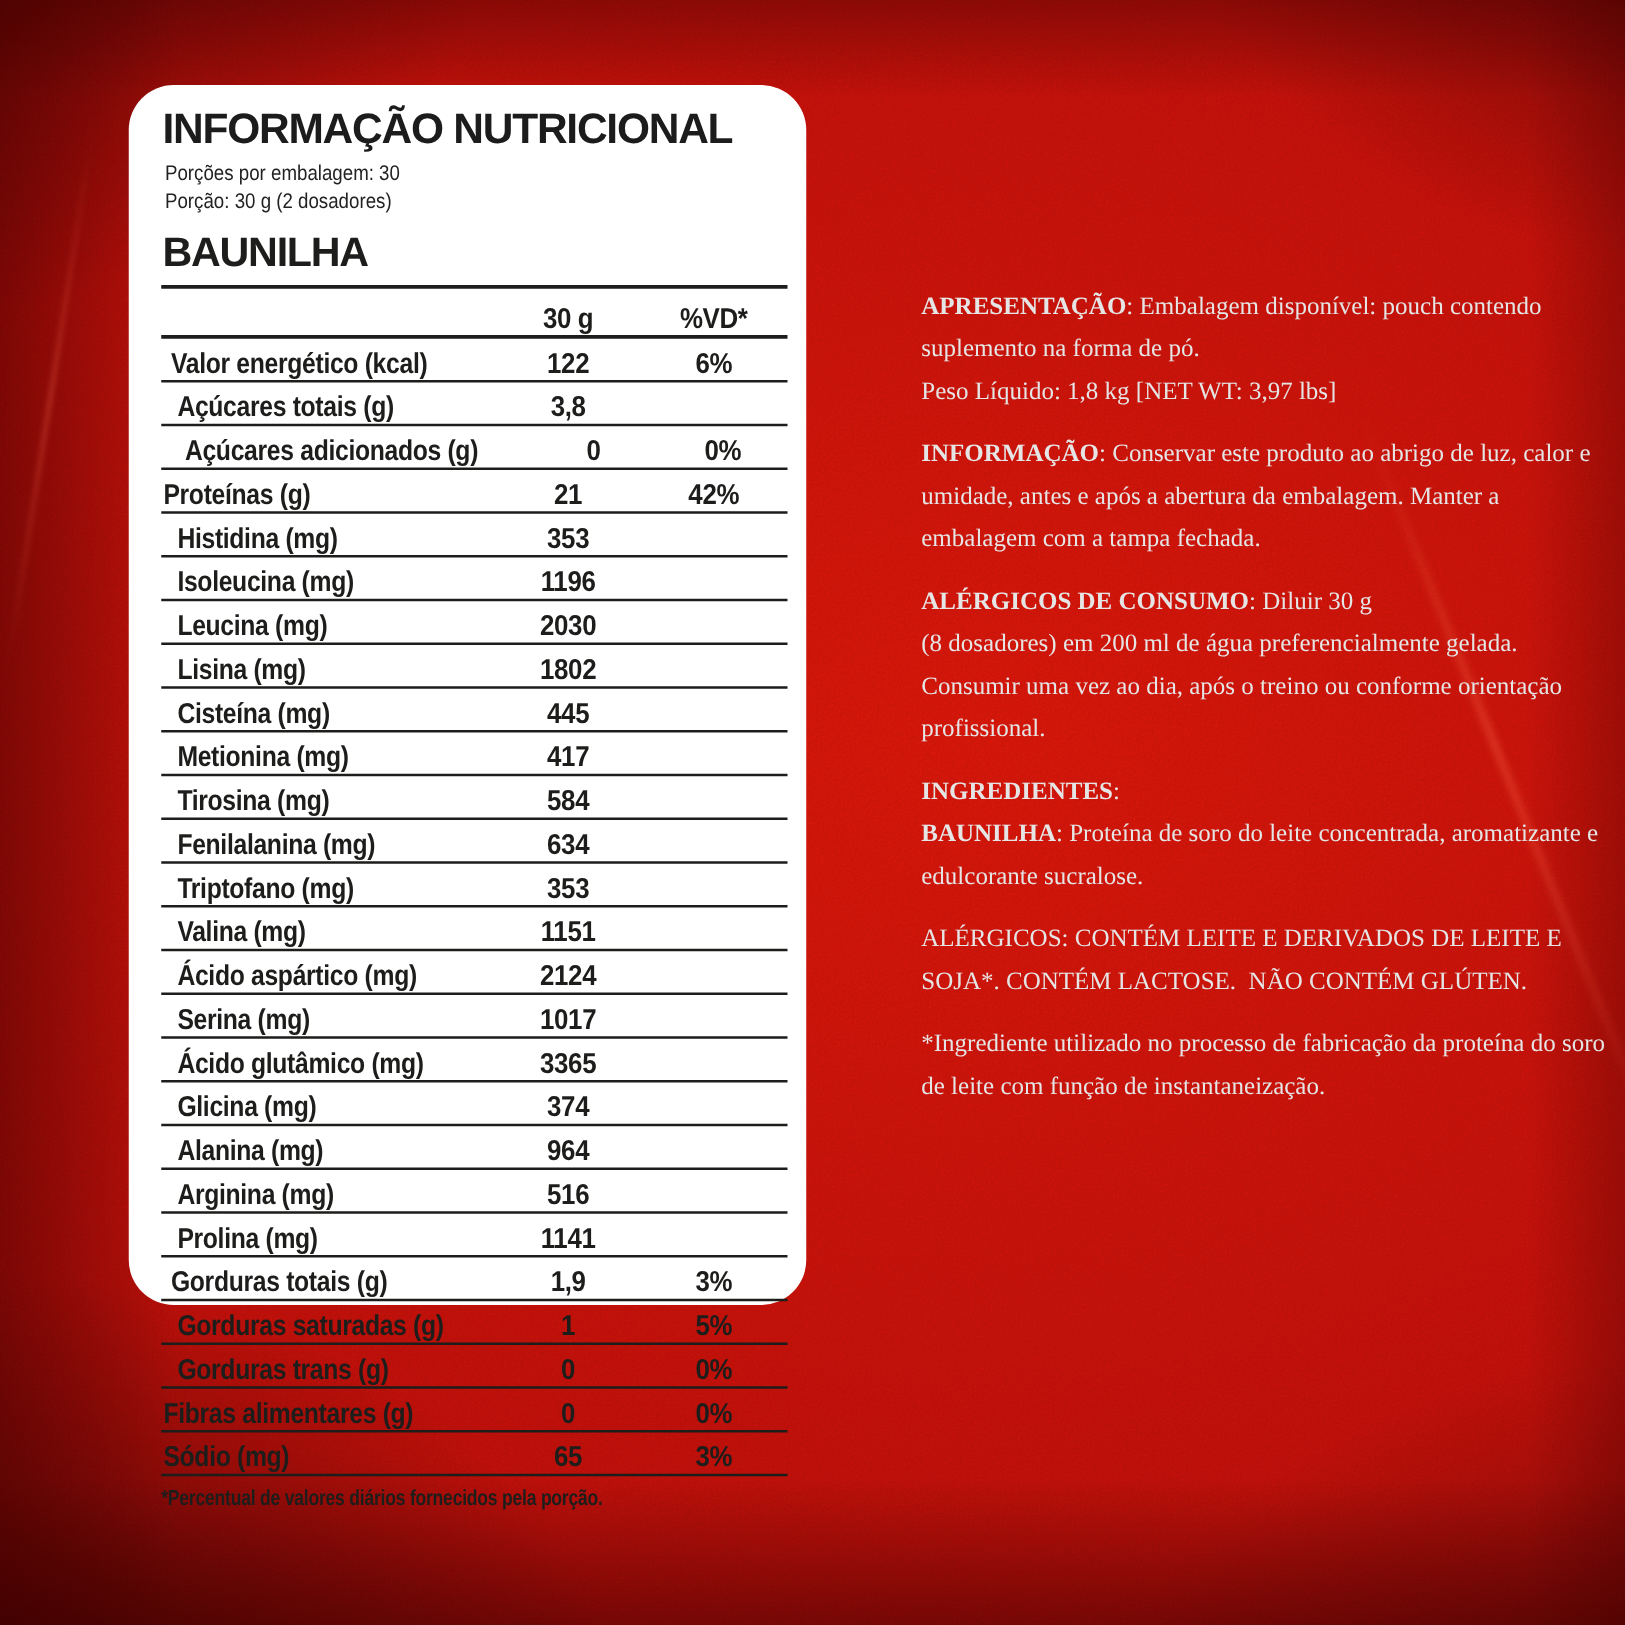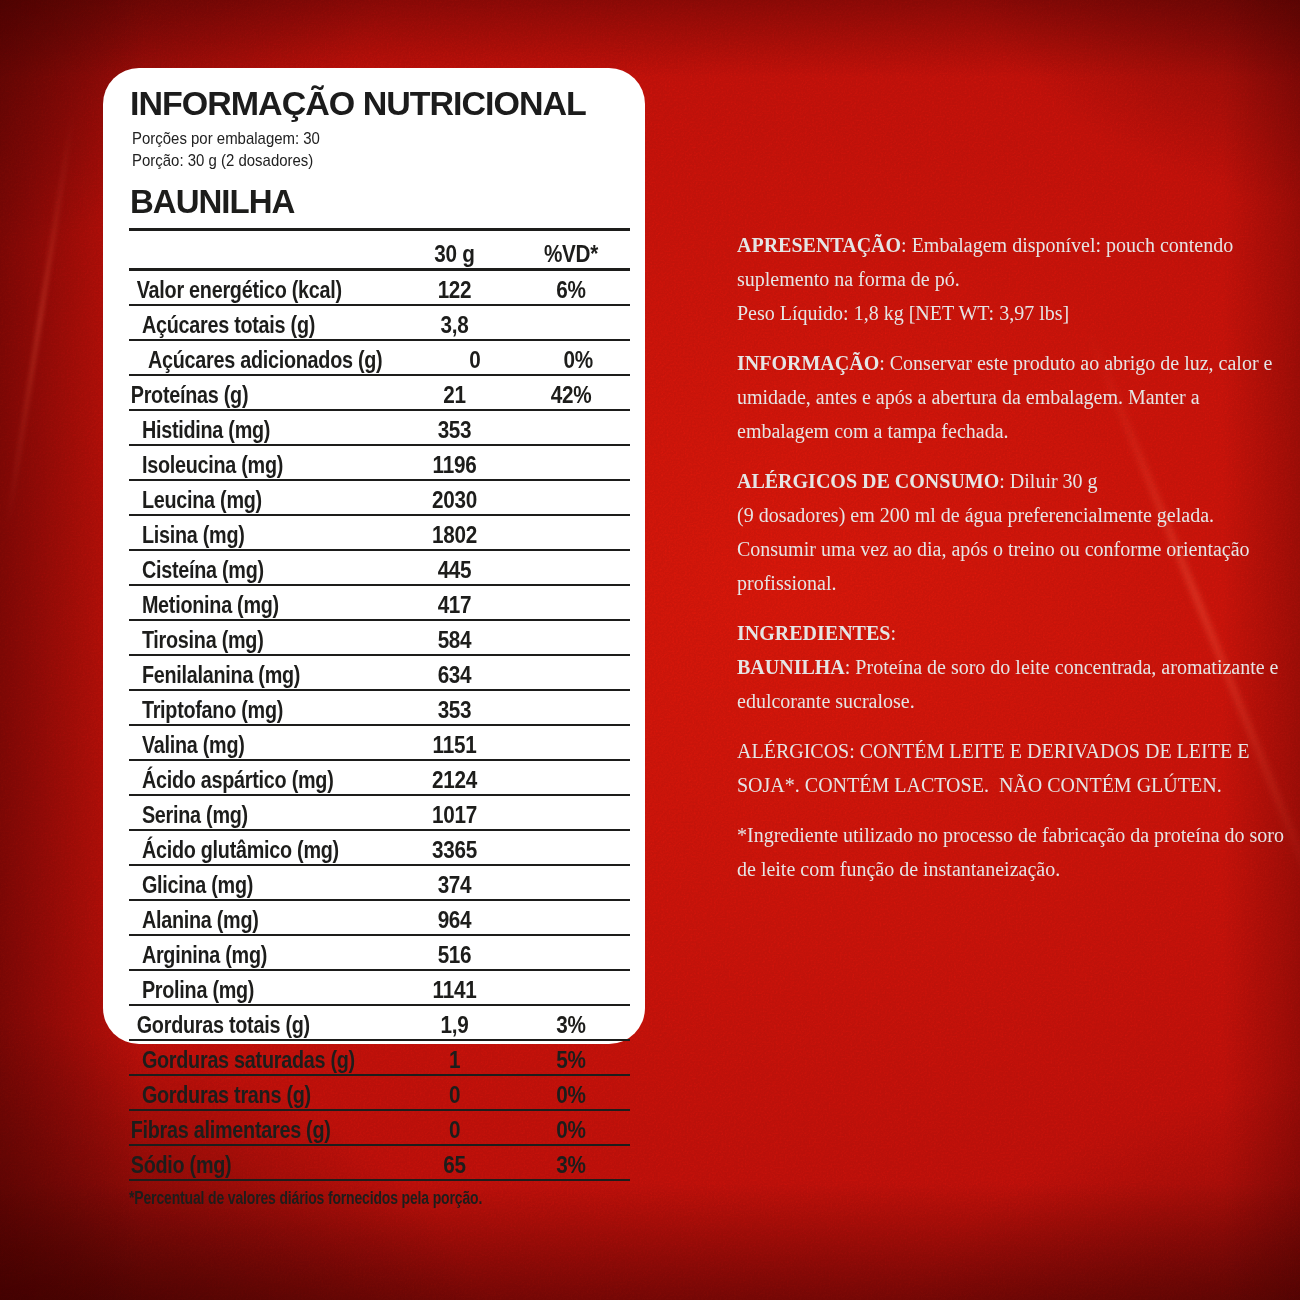--- a/index.html
+++ b/index.html
@@ -228,18 +228,18 @@
   </div>
 
   <div class="footnote">*Percentual de valores diários fornecidos pela porção.</div>
 </div>
 
 <div class="right-col" id="sections">
     <p class="rc-section"><span class="rc-bold">APRESENTAÇÃO</span><span>: Embalagem disponível: pouch contendo suplemento na forma de pó.
 Peso Líquido: 1,8 kg [NET WT: 3,97 lbs]</span></p>
     <p class="rc-section"><span class="rc-bold">INFORMAÇÃO</span><span>: Conservar este produto ao abrigo de luz, calor e umidade, antes e após a abertura da embalagem. Manter a embalagem com a tampa fechada.</span></p>
     <p class="rc-section"><span class="rc-bold">ALÉRGICOS DE CONSUMO</span><span>: Diluir 30 g
-(9 dosadores) em 200 ml de água preferencialmente gelada. Consumir uma vez ao dia, após o treino ou conforme orientação profissional.</span></p>
+(8 dosadores) em 200 ml de água preferencialmente gelada. Consumir uma vez ao dia, após o treino ou conforme orientação profissional.</span></p>
     <p class="rc-section"><span class="rc-bold">INGREDIENTES</span><span>:
 </span><span class="rc-bold">BAUNILHA</span><span>: Proteína de soro do leite concentrada, aromatizante e edulcorante sucralose.</span></p>
     <p class="rc-section"><span>ALÉRGICOS: CONTÉM LEITE E DERIVADOS DE LEITE E SOJA*. CONTÉM LACTOSE.&nbsp; NÃO CONTÉM GLÚTEN.</span></p>
     <p class="rc-section"><span>*Ingrediente utilizado no processo de fabricação da proteína do soro de leite com função de instantaneização.</span></p>
   </div>
 
 </body></html>

